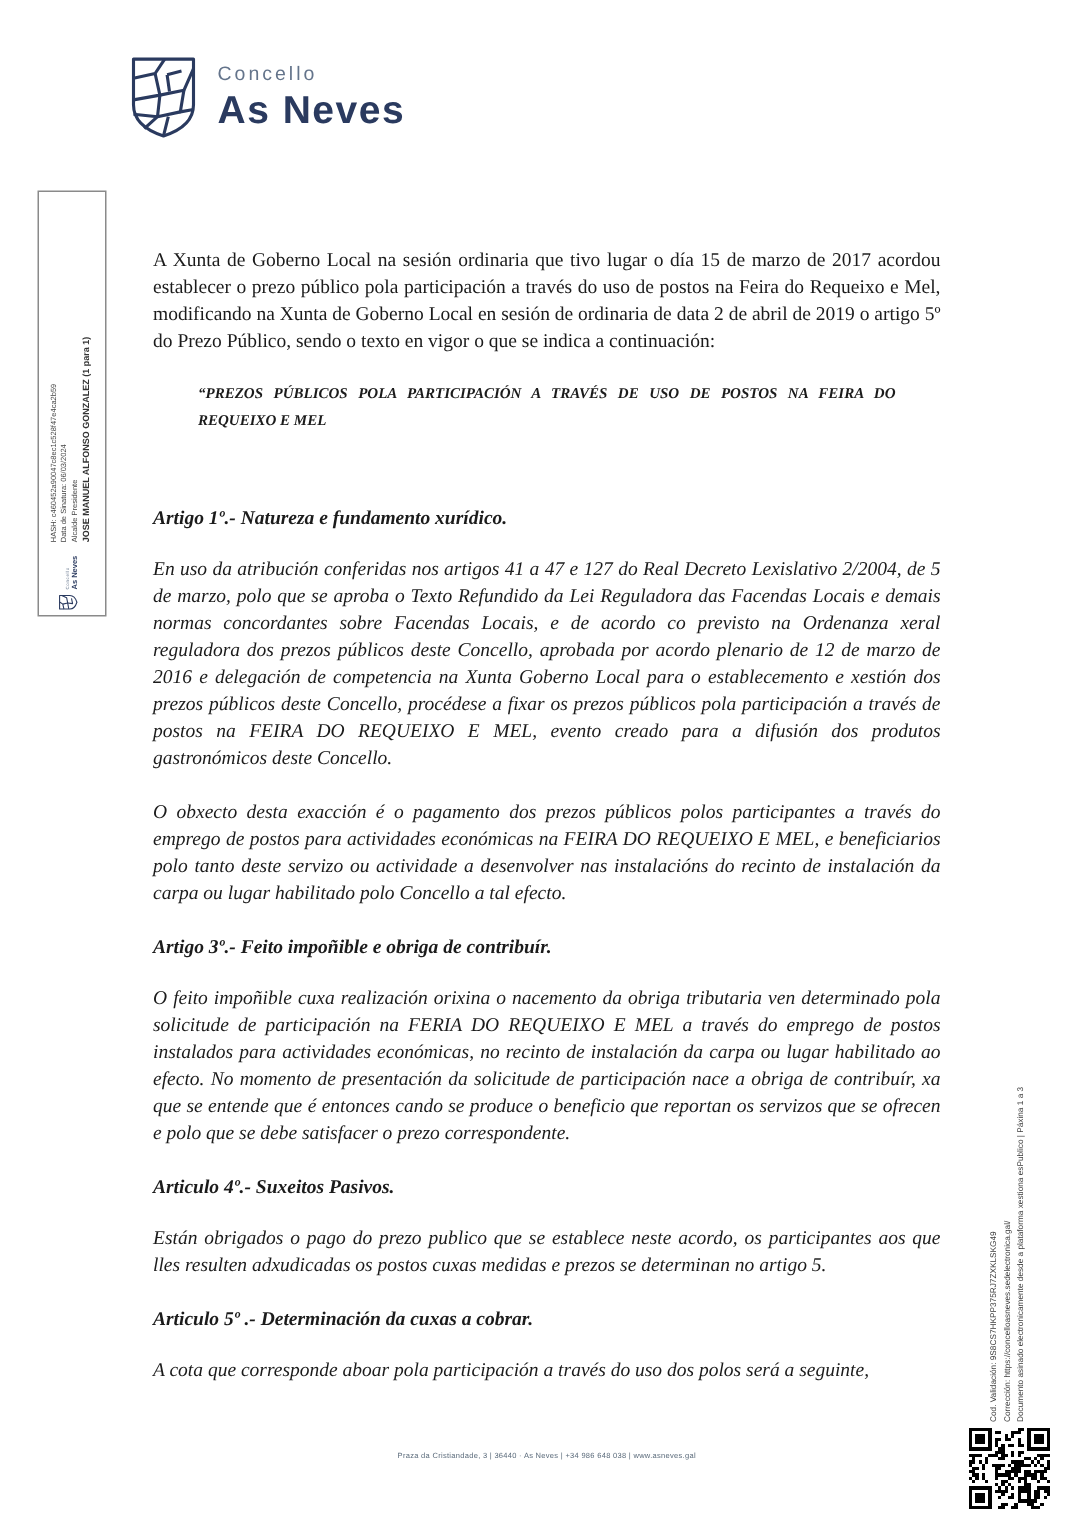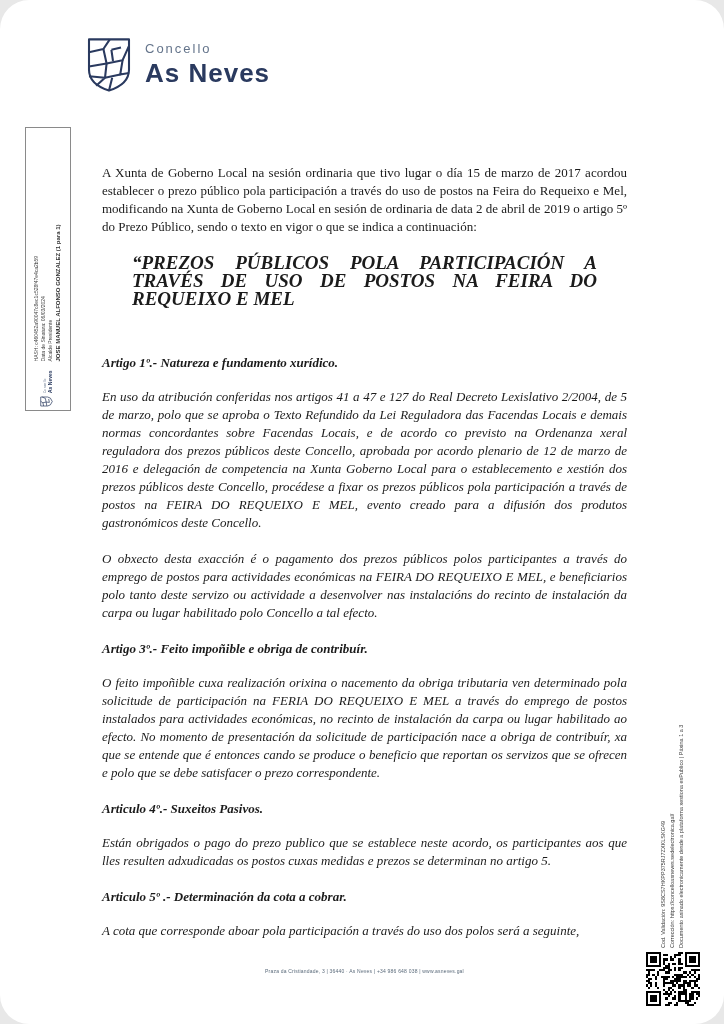--- a/index.html
+++ b/index.html
@@ -1,33 +1,33 @@
 <!DOCTYPE html>
 <html><head>
 <meta charset="utf-8">
 <style>
   html,body{margin:0;padding:0;background:#e8e8e8;}
   .page{
     position:relative;width:724px;height:1024px;background:#ffffff;
     margin:0 auto;overflow:hidden;
-    font-family:"Liberation Serif",serif;color:#1b1b1b;border-radius:29px;
+    font-family:"Liberation Serif",serif;color:#1b1b1b;
   }
   
   .logo{position:absolute;left:85px;top:36px;display:flex;align-items:center;gap:12px;}
   .logo svg{display:block;}
   .logo-text{display:flex;flex-direction:column;font-family:"Liberation Sans",sans-serif;}
   .logo-concello{font-size:13px;letter-spacing:2px;color:#64748b;margin-bottom:2px;}
   .logo-name{font-size:26px;font-weight:bold;color:#2a3a5f;letter-spacing:1px;}
   
   .doc{position:absolute;left:86px;top:148px;width:557px;font-size:13px;line-height:18px;}
   .doc p{margin:16px;text-align:justify;}
   .intro{margin-bottom:18px !important;}
   .doc-title{
     font-weight:bold;font-style:italic;text-align:left;
-    padding:0 30px;margin-bottom:46px !important;font-size:19px;
+    padding:0 30px;margin-bottom:46px !important;font-size:10px;
   }
   .art-head{font-weight:bold;font-style:italic;margin-bottom:12px !important;text-align:center;}
   .art-body{font-style:italic;margin-bottom:18px !important;}
   
   .sig-strip{position:absolute;left:25px;top:127px;width:44px;height:282px;border:1px solid #8a8a8a;}
   .sig-rot{
     position:absolute;left:3px;top:279px;width:276px;height:38px;
     transform-origin:0 0;transform:rotate(-90deg);
     display:flex;flex-direction:row;align-items:center;gap:9px;
     font-family:"Liberation Sans",sans-serif;color:#333;
@@ -86,21 +86,21 @@
     <p class="art-body">En uso da atribución conferidas nos artigos 41 a 47 e 127 do Real Decreto Lexislativo 2/2004, de 5 de marzo, polo que se aproba o Texto Refundido da Lei Reguladora das Facendas Locais e demais normas concordantes sobre Facendas Locais, e de acordo co previsto na Ordenanza xeral reguladora dos prezos públicos deste Concello, aprobada por acordo plenario de 12 de marzo de 2016 e delegación de competencia na Xunta Goberno Local para o establecemento e xestión dos prezos públicos deste Concello, procédese a fixar os prezos públicos pola participación a través de postos na FEIRA DO REQUEIXO E MEL, evento creado para a difusión dos produtos gastronómicos deste Concello.</p>
 
     <p class="art-body">O obxecto desta exacción é o pagamento dos prezos públicos polos participantes a través do emprego de postos para actividades económicas na FEIRA DO REQUEIXO E MEL, e beneficiarios polo tanto deste servizo ou actividade a desenvolver nas instalacións do recinto de instalación da carpa ou lugar habilitado polo Concello a tal efecto.</p>
 
     <p class="art-head">Artigo 3º.- Feito impoñible e obriga de contribuír.</p>
     <p class="art-body">O feito impoñible cuxa realización orixina o nacemento da obriga tributaria ven determinado pola solicitude de participación na FERIA DO REQUEIXO E MEL a través do emprego de postos instalados para actividades económicas, no recinto de instalación da carpa ou lugar habilitado ao efecto. No momento de presentación da solicitude de participación nace a obriga de contribuír, xa que se entende que é entonces cando se produce o beneficio que reportan os servizos que se ofrecen e polo que se debe satisfacer o prezo correspondente.</p>
 
     <p class="art-head">Articulo 4º.- Suxeitos Pasivos.</p>
     <p class="art-body">Están obrigados o pago do prezo publico que se establece neste acordo, os participantes aos que lles resulten adxudicadas os postos cuxas medidas e prezos se determinan no artigo 5.</p>
 
-    <p class="art-head">Articulo 5º .- Determinación da cota a cobrar.</p>
+    <p class="art-head">Articulo 5º .- Determinación da cuxas a cobrar.</p>
     <p class="art-body">A cota que corresponde aboar pola participación a través do uso dos polos será a seguinte,</p>
   </div>
 
   <div class="sig-strip">
     <div class="sig-rot">
       <span class="mini-logo">
         <span>
           <svg width="11" height="13" viewBox="0 0 60 72" fill="none" stroke="#2a3a5f" stroke-width="4" stroke-linejoin="round">
             <path d="M5 4 H55 V42 Q55 60 30 68 Q5 60 5 42 Z"></path>
             <path d="M5 20 L23 16 L31 4"></path>

